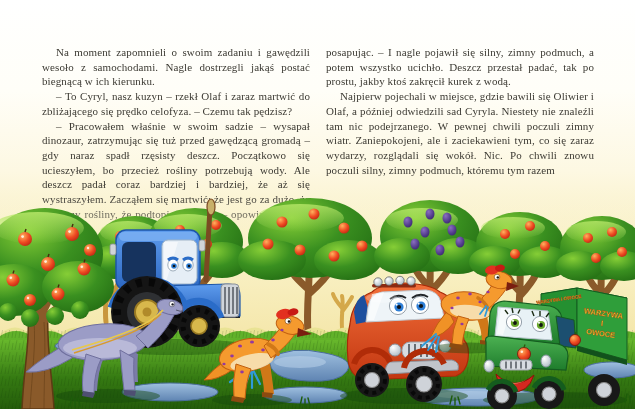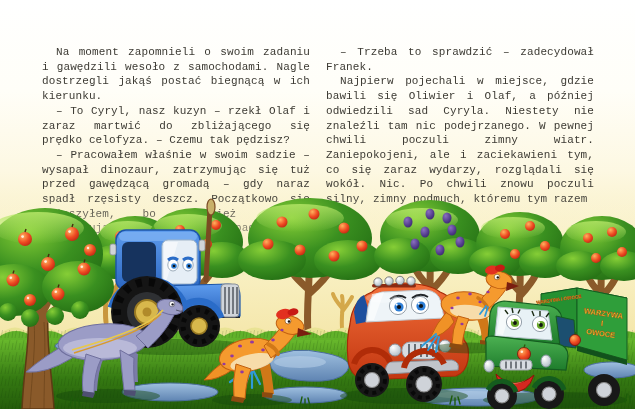--- a/index.html
+++ b/index.html
@@ -8,38 +8,38 @@
     background:linear-gradient(180deg,#ffffff 0%,#fffef8 22%,#fdf8e2 42%,#f9f1c8 55%,#f7edb8 65%);
     font-family:"Liberation Serif", serif;
   }
   .text-col{
     position:absolute;top:45px;width:268px;
     font-size:11px;line-height:14.7px;text-align:justify;
     color:#3c3a33;letter-spacing:.1px;
   }
   .text-col.left{left:42px;}
   .text-col.right{left:326px;}
-  .text-col p{margin:0;font-family:Liberation Mono, monospace;}
+  .text-col p{margin:0;}
   .text-col p.indent{text-indent:14px;}
   .illustration{position:absolute;left:0;bottom:0;width:635px;height:215px;display:block;}
   .sign-txt{font-family:"Liberation Sans",sans-serif;font-weight:bold;fill:#ffd433;stroke:#a23a10;stroke-width:.35px;}
 </style>
 </head>
 <body>
 
 <div class="spread">
 
   <div class="text-col left">
     <p class="indent">Na moment zapomnieli o swoim zadaniu i gawędzili wesoło z samochodami. Nagle dostrzegli jakąś postać biegnącą w ich kierunku.</p>
     <p class="indent">– To Cyryl, nasz kuzyn – rzekł Olaf i zaraz martwić do zbliżającego się prędko celofyza. – Czemu tak pędzisz?</p>
     <p class="indent">– Pracowałem właśnie w swoim sadzie – wysapał dinozaur, zatrzymując się tuż przed gawędzącą gromadą – gdy naraz spadł rzęsisty deszcz. Początkowo się ucieszyłem, bo przecież rośliny potrzebują wody. Ale deszcz padał coraz bardziej i bardziej, że aż się wystraszyłem. Zacząłem się martwić: że jest go za dużo, że zniszczy rośliny, że podtopi mój sad... – opowiadał Cyryl, cały czas</p>
   </div>
 
   <div class="text-col right">
-    <p class="indent">– Trzeba to sprawdzić – zadecydował Franek.</p>
+    <p>posapując. – I nagle pojawił się silny, zimny podmuch, a potem wszystko ucichło. Deszcz przestał padać, tak po prostu, jakby ktoś zakręcił kurek z wodą.</p>
     <p class="indent">Najpierw pojechali w miejsce, gdzie bawili się Oliwier i Olaf, a później odwiedzili sad Cyryla. Niestety nie znaleźli tam nic podejrzanego. W pewnej chwili poczuli zimny wiatr. Zaniepokojeni, ale i zaciekawieni tym, co się zaraz wydarzy, rozglądali się wokół. Nic. Po chwili znowu poczuli silny, zimny podmuch, któremu tym razem</p>
   </div>
 
   <svg class="illustration" viewBox="0 0 635 215" xmlns="http://www.w3.org/2000/svg">
     <defs>
       <linearGradient id="sky" x1="0" y1="0" x2="0" y2="1">
         <stop offset="0" stop-color="#fdf8e0" stop-opacity="0"></stop>
         <stop offset=".55" stop-color="#f8efc0"></stop>
         <stop offset="1" stop-color="#f4e6a8"></stop>
       </linearGradient>

